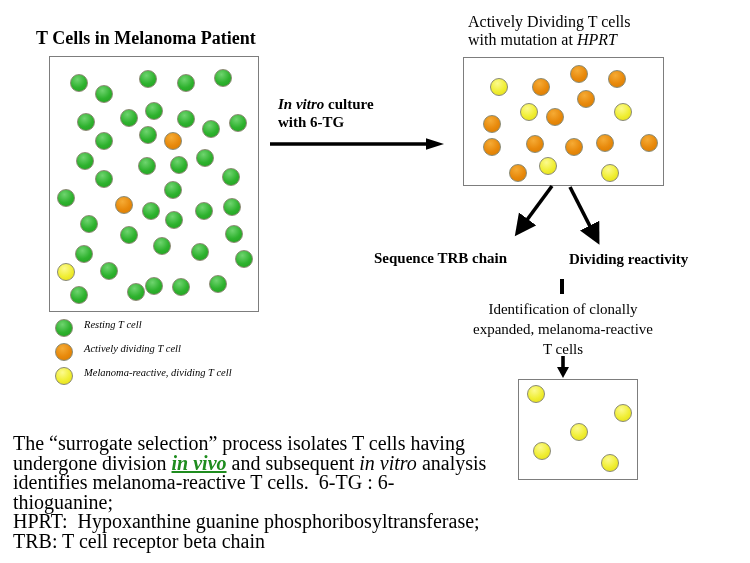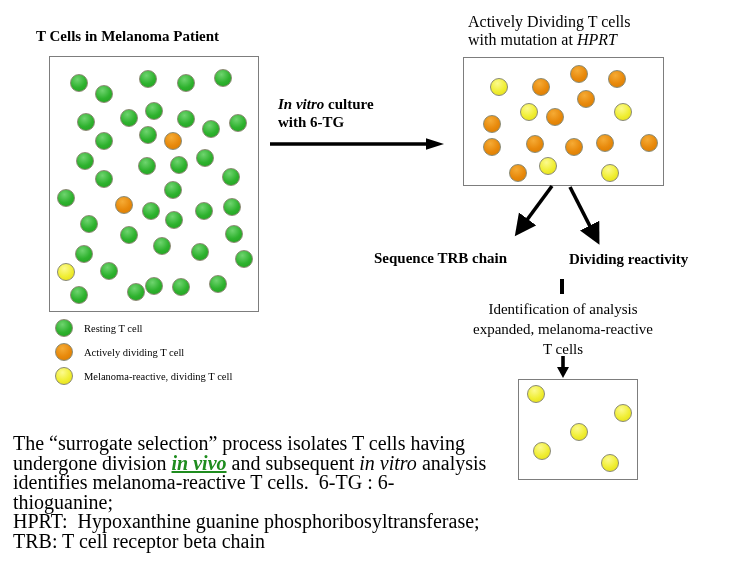--- a/index.html
+++ b/index.html
@@ -11,35 +11,35 @@
   .abs{position:absolute;}
   .box{
     position:absolute;background:#ffffff;
     border:1.5px solid #7d7d7d;box-sizing:border-box;
   }
   .cell{
     position:absolute;width:18px;height:18px;border-radius:50%;
     box-sizing:border-box;
   }
   .title-left{
-    left:36px;top:28px;font-size:15px;font-weight:bold;white-space:nowrap;
+    left:36px;top:28px;font-size:18px;font-weight:bold;white-space:nowrap;
   }
   .title-right{
     left:468px;top:13px;font-size:16px;font-weight:normal;line-height:18px;white-space:nowrap;
   }
   .culture-label{
     left:278px;top:95px;font-size:15px;font-weight:bold;line-height:18px;white-space:nowrap;
   }
   .out-label{font-size:15px;font-weight:bold;white-space:nowrap;}
   .ident-label{
     left:453px;top:299px;width:220px;text-align:center;
     font-size:15px;line-height:20px;
   }
   .legend{left:55px;top:319px;}
-  .legend-row{display:flex;align-items:center;height:18px;margin-bottom:6px;}
+  .legend-row{display:flex;height:18px;margin-bottom:6px;font-style:italic;}
   .legend-swatch{
     width:18px;height:18px;border-radius:50%;box-sizing:border-box;flex:0 0 auto;
   }
   .legend-text{margin-left:11px;font-size:10.5px;white-space:nowrap;}
   .caption{
     left:13px;top:434px;width:480px;font-size:20px;line-height:19.5px;
     white-space:pre-wrap;
   }
   .vbar{left:560px;top:279px;width:4px;height:15px;background:#000;}
   svg{display:block;}
@@ -135,21 +135,21 @@
     </defs>
     <line x1="72" y1="2" x2="38" y2="48" stroke="#000" stroke-width="3.6" marker-end="url(#ah)"></line>
     <line x1="90" y1="3" x2="117" y2="56" stroke="#000" stroke-width="3.6" marker-end="url(#ah)"></line>
   </svg>
 
   <div class="abs out-label" style="left:374px;top:250px">Sequence TRB chain</div>
   <div class="abs out-label" style="left:569px;top:251px">Dividing reactivity</div>
 
   <div class="abs vbar"></div>
   <div class="abs ident-label">
-    <div>Identification of analysis</div>
+    <div>Identification of clonally</div>
     <div>expanded, melanoma-reactive</div>
     <div>T cells</div>
   </div>
   <svg class="abs" style="left:554px;top:355px" width="18" height="25" viewBox="0 0 18 25">
     <line x1="9" y1="1" x2="9" y2="13" stroke="#000" stroke-width="3.6"></line>
     <polygon points="3,12 15,12 9,23" fill="#000"></polygon>
   </svg>
 
   <div class="box" style="left:518px;top:379px;width:120px;height:101px;">
       <div class="cell" style="background: radial-gradient(circle at 40% 28%, rgb(252, 250, 142) 0%, rgb(240, 238, 51) 55%, rgb(227, 218, 16) 100%); border: 1px solid rgb(138, 138, 114); left: 8px; top: 5px;"></div>

